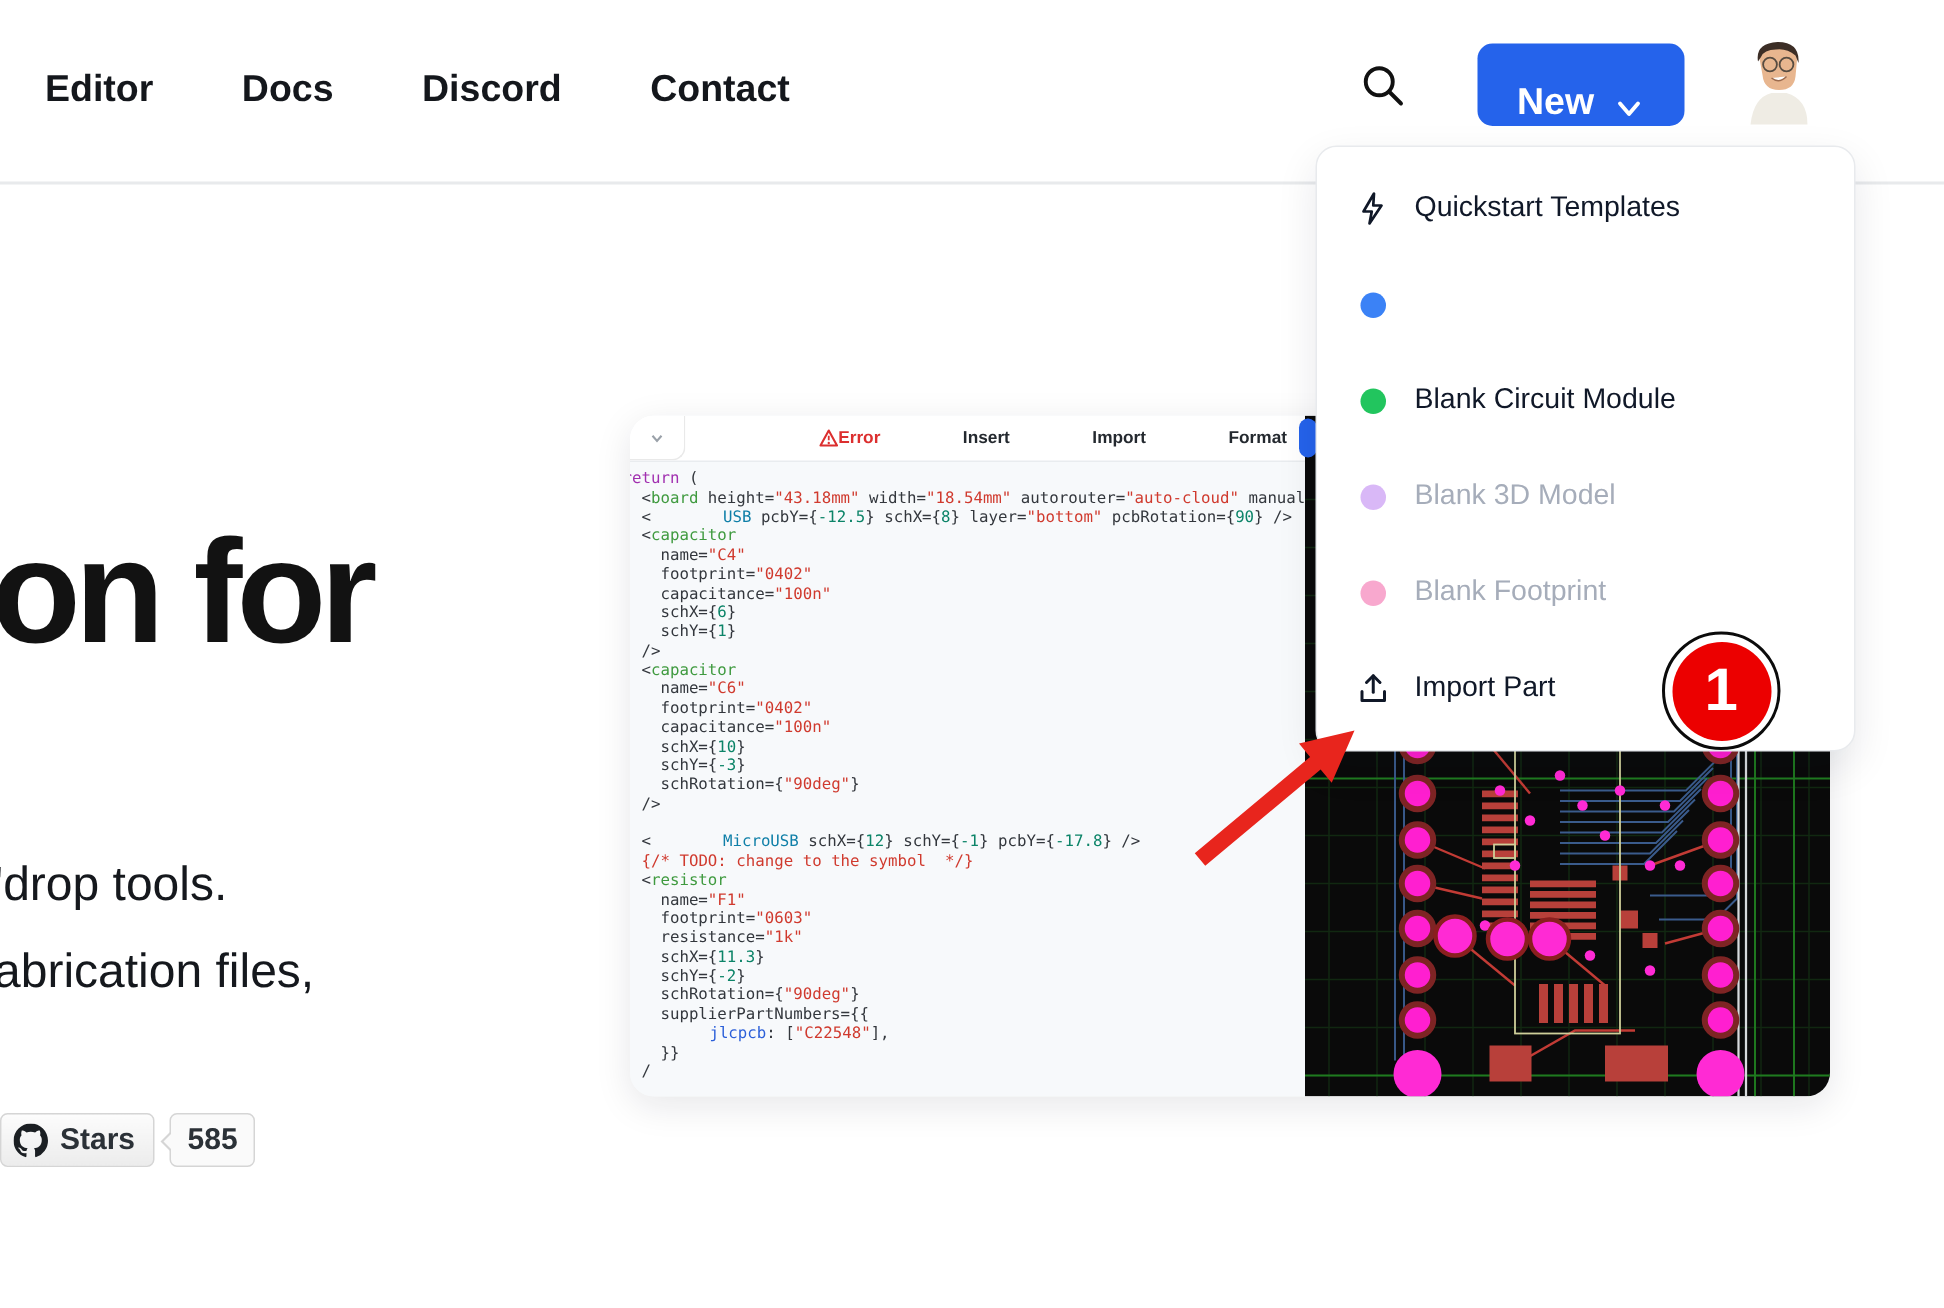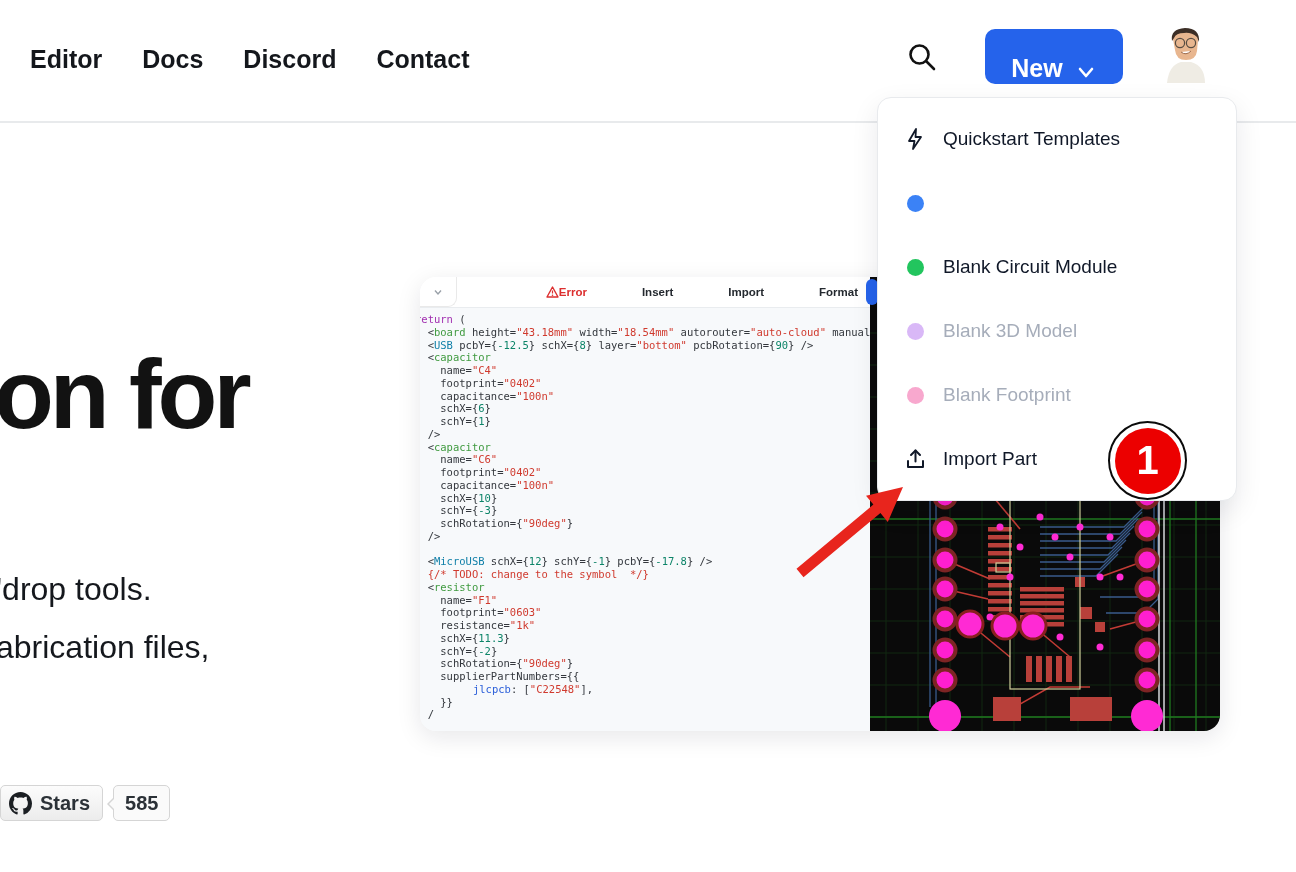--- a/index.html
+++ b/index.html
@@ -1,52 +1,52 @@
 <!DOCTYPE html>
 <html><head>
 <meta charset="utf-8">
 <style>
   html,body{margin:0;padding:0;}
   body{font-family:"Liberation Sans",sans-serif;background:#fff;}
   .stage{position:relative;width:1296px;height:872px;background:#fff;overflow:hidden;}
 
   
   .nav{position:absolute;left:0;top:0;width:1296px;height:121px;background:#fff;border-bottom:2px solid #e8eaec;z-index:2;}
-  .nav-links{position:absolute;left:30px;top:0;height:119px;display:flex;align-items:center;gap:40px;}
+  .nav-links{position:absolute;left:30px;top:0;height:119px;display:flex;align-items:center;gap:59px;}
   .nav-link{font-size:25px;font-weight:700;color:#14171c;cursor:pointer;}
   .search-btn{position:absolute;left:903px;top:38px;width:38px;height:38px;display:flex;align-items:center;justify-content:center;cursor:pointer;}
   .new-btn{position:absolute;left:985px;top:29px;width:138px;height:55px;border:none;border-radius:10px;display:flex;align-items:flex-end;justify-content:center;gap:12px;cursor:pointer;}
   .new-btn span{color:#fff;font-size:25px;font-weight:700;}
   .avatar{position:absolute;left:1157px;top:25px;width:56px;height:62px;overflow:hidden;}
 
   
   .hero-heading{position:absolute;left:-6px;top:338px;font-size:98px;font-weight:900;letter-spacing:-4px;color:#121212;white-space:nowrap;}
   .hero-body{position:absolute;left:-4px;top:560px;font-size:32px;line-height:58px;color:#15181d;white-space:nowrap;}
 
   
-  .gh{position:absolute;left:0px;top:785px;display:flex;align-items:center;z-index:2;text-align:center;}
+  .gh{position:absolute;left:0px;top:742px;display:flex;align-items:center;z-index:2;text-align:center;}
   .gh-btn{height:36px;display:flex;align-items:center;gap:8px;padding:0 12px 0 8px;background:linear-gradient(#fcfcfc,#ececec);border:1px solid #d5d5d5;border-radius:5px;box-sizing:border-box;cursor:pointer;}
   .gh-btn .lbl{font-size:20px;font-weight:700;color:#2b3137;}
   .gh-count{position:relative;height:36px;box-sizing:border-box;margin-left:10px;display:flex;align-items:center;padding:0 11px;background:#fafafa;border:1px solid #d5d5d5;border-radius:5px;cursor:pointer;}
   .gh-count .num{font-size:20px;font-weight:700;color:#2b3137;}
   .gh-count:before{content:"";position:absolute;left:-7px;top:11px;border:7px solid transparent;border-left:none;border-right:7px solid #d5d5d5;}
   .gh-count:after{content:"";position:absolute;left:-5px;top:12px;border:6px solid transparent;border-left:none;border-right:6px solid #fafafa;}
 
   
   .card{position:absolute;left:420px;top:277px;width:800px;height:454px;border-radius:16px;overflow:hidden;background:#f7f9fb;box-shadow:0 6px 24px rgba(16,24,40,.10);z-index:1;}
   .code-panel{position:absolute;left:0;top:0;width:450px;height:454px;background:#f7f9fb;}
   .toolbar{position:absolute;left:0;top:0;width:450px;height:30px;background:#fff;border-bottom:1px solid #e9ecef;}
   .mini-tab{position:absolute;left:0;top:0;width:36px;height:29px;background:#fff;border-right:1px solid #e9e9e9;border-bottom:1px solid #e9e9e9;border-bottom-right-radius:9px;display:flex;align-items:center;justify-content:center;color:#9aa1a9;font-size:12px;}
   .tb-items{position:absolute;right:12px;top:0;height:30px;display:flex;align-items:center;gap:27px;}
   .tb-err{display:flex;align-items:center;gap:0;font-size:11.5px;font-weight:700;}
   .tb-item{font-size:11.5px;font-weight:700;color:#24292f;padding-left:28px;}
   .run-sliver{position:absolute;left:446px;top:2px;width:12px;height:26px;border-radius:6px;z-index:3;}
   .code{position:absolute;left:-5px;top:36px;width:470px;font-family:"DejaVu Sans Mono",monospace;font-size:10.5px;line-height:12.75px;white-space:pre;}
   .cl{height:12.75px;}
-  .tk-k{color:#a12fb0;} .tk-t{color:#3f9a3f;} .tk-u{color:#0f7fa8;}
+  .tk-k{color:#a12fb0;} .tk-t{color:#3f9a3f;} .tk-u{color:#0f7fa8;margin-left:48px;}
   .tk-a{color:#33373d;} .tk-s{color:#d03a2e;} .tk-n{color:#0c8468;}
   .tk-p{color:#33373d;} .tk-m{color:#d03a2e;} .tk-b{color:#2b5fd9;margin-left:20px;}
   .pcb{position:absolute;left:450px;top:0;width:350px;height:454px;}
 
   
   .menu{position:absolute;left:877px;top:97px;width:360px;height:404px;background:#fff;border:1px solid #e8eaed;border-radius:14px;box-sizing:border-box;box-shadow:0 10px 28px rgba(16,24,40,.09);z-index:5;padding-top:9px;}
   .menu-row{height:64px;display:flex;align-items:center;padding:0 24px;cursor:pointer;}
   .menu-ic{width:26px;display:flex;align-items:center;justify-content:center;margin-right:15px;}
   .menu-lbl{font-size:19px;font-weight:500;color:#101828;}
   .menu-row.disabled{cursor:default;}

